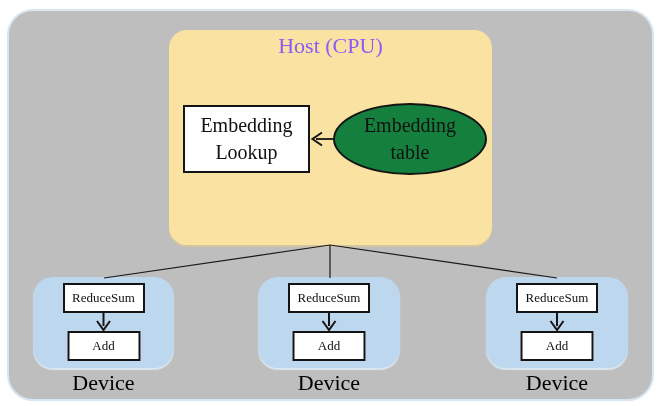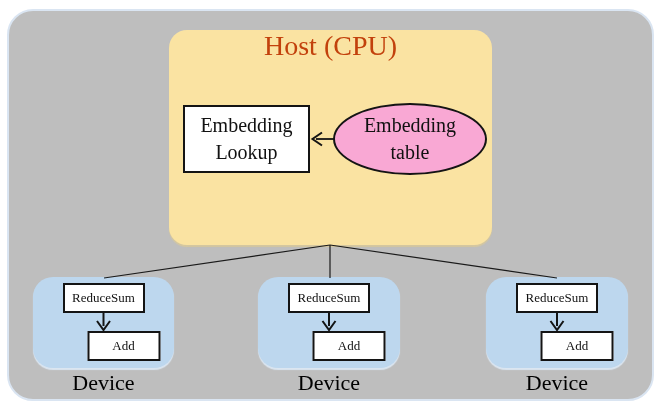--- a/index.html
+++ b/index.html
@@ -29,44 +29,44 @@
     width: 323px; height: 215px;
     background: #fae3a2;
     border-radius: 18px;
     box-shadow: 0 2px 1px rgba(226,205,140,0.6);
   }
   .host-title {
     position: absolute;
     left: 169px; top: 33px;
     width: 323px;
     text-align: center;
-    font-size: 28px;
+    font-size: 22px;
     line-height: 26px;
-    color: #c2410c;
+    color: #8b5cf6;
     font-family: Liberation Serif, serif;
   }
   .lookup-node {
     position: absolute;
     left: 183px; top: 105px;
     width: 127px; height: 68px;
     background: #ffffff;
     border: 2px solid #141414;
     display: flex;
     align-items: center;
     justify-content: center;
     text-align: center;
     font-size: 20px;
     line-height: 27px;
     padding: 0 17px;
   }
   .table-node {
     position: absolute;
     left: 333px; top: 103px;
     width: 154px; height: 72px;
-    background: #f9a8d4;
+    background: #15803d;
     border: 2px solid #141414;
     border-radius: 50%;
     display: flex;
     align-items: center;
     justify-content: center;
     text-align: center;
     font-size: 20px;
     line-height: 27px;
     padding: 0 10px;
   }
@@ -87,21 +87,21 @@
     transform: translateX(-50%);
     background: #ffffff;
     border: 2px solid #141414;
     display: flex;
     align-items: center;
     justify-content: center;
     text-align: center;
     font-size: 13px;
   }
   .op-reduce { top: 6px;  width: 82px; height: 30px; }
-  .op-add    { top: 54px; width: 73px; height: 30px; margin-left: 20px; }
+  .op-add    { top: 54px; width: 73px; height: 30px; }
   .device-label {
     position: absolute;
     top: 370px;
     height: 26px;
     text-align: center;
     font-size: 22px;
     color: #000000;
   }
   .device-label.d0 { left: 33px;  width: 141px; }
   .device-label.d1 { left: 258px; width: 142px; }

